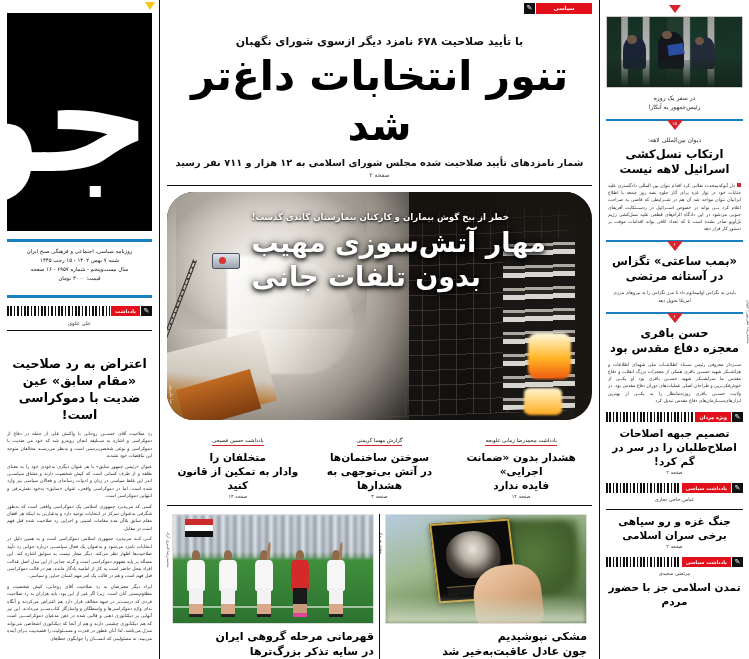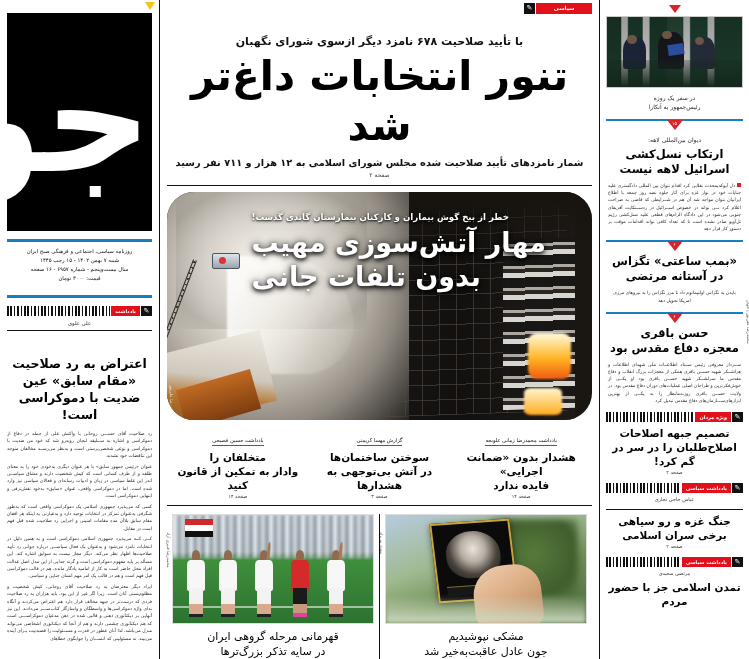--- a/index.html
+++ b/index.html
@@ -615,24 +615,23 @@
   .player.ref .legs { background: linear-gradient(180deg,#1a1a1a 0 55%, #c79a7c 55% 86%, #e0449a 86%); }
   .bphoto-credit {
     position: absolute;
     left: -1px; top: 18px;
     writing-mode: vertical-rl;
     font-size: 4.2px;
     color: #555;
   }
   .bcaption {
     margin-top: 6px;
-    text-align: center;
     font-size: 11px;
     line-height: 14.5px;
-    font-weight: normal;
+    font-weight: bold;
     color: #000;
     letter-spacing: -0.2px;
   }
 
   
   .right-col {
     width: 159px;
     height: 659px;
     padding: 3px 7px 0 7px;
     position: relative;

